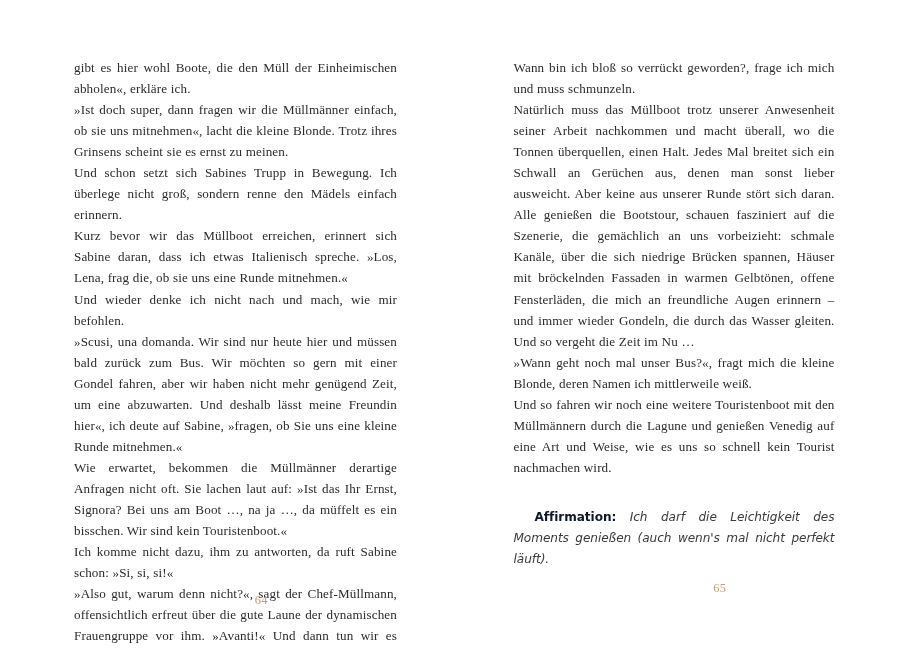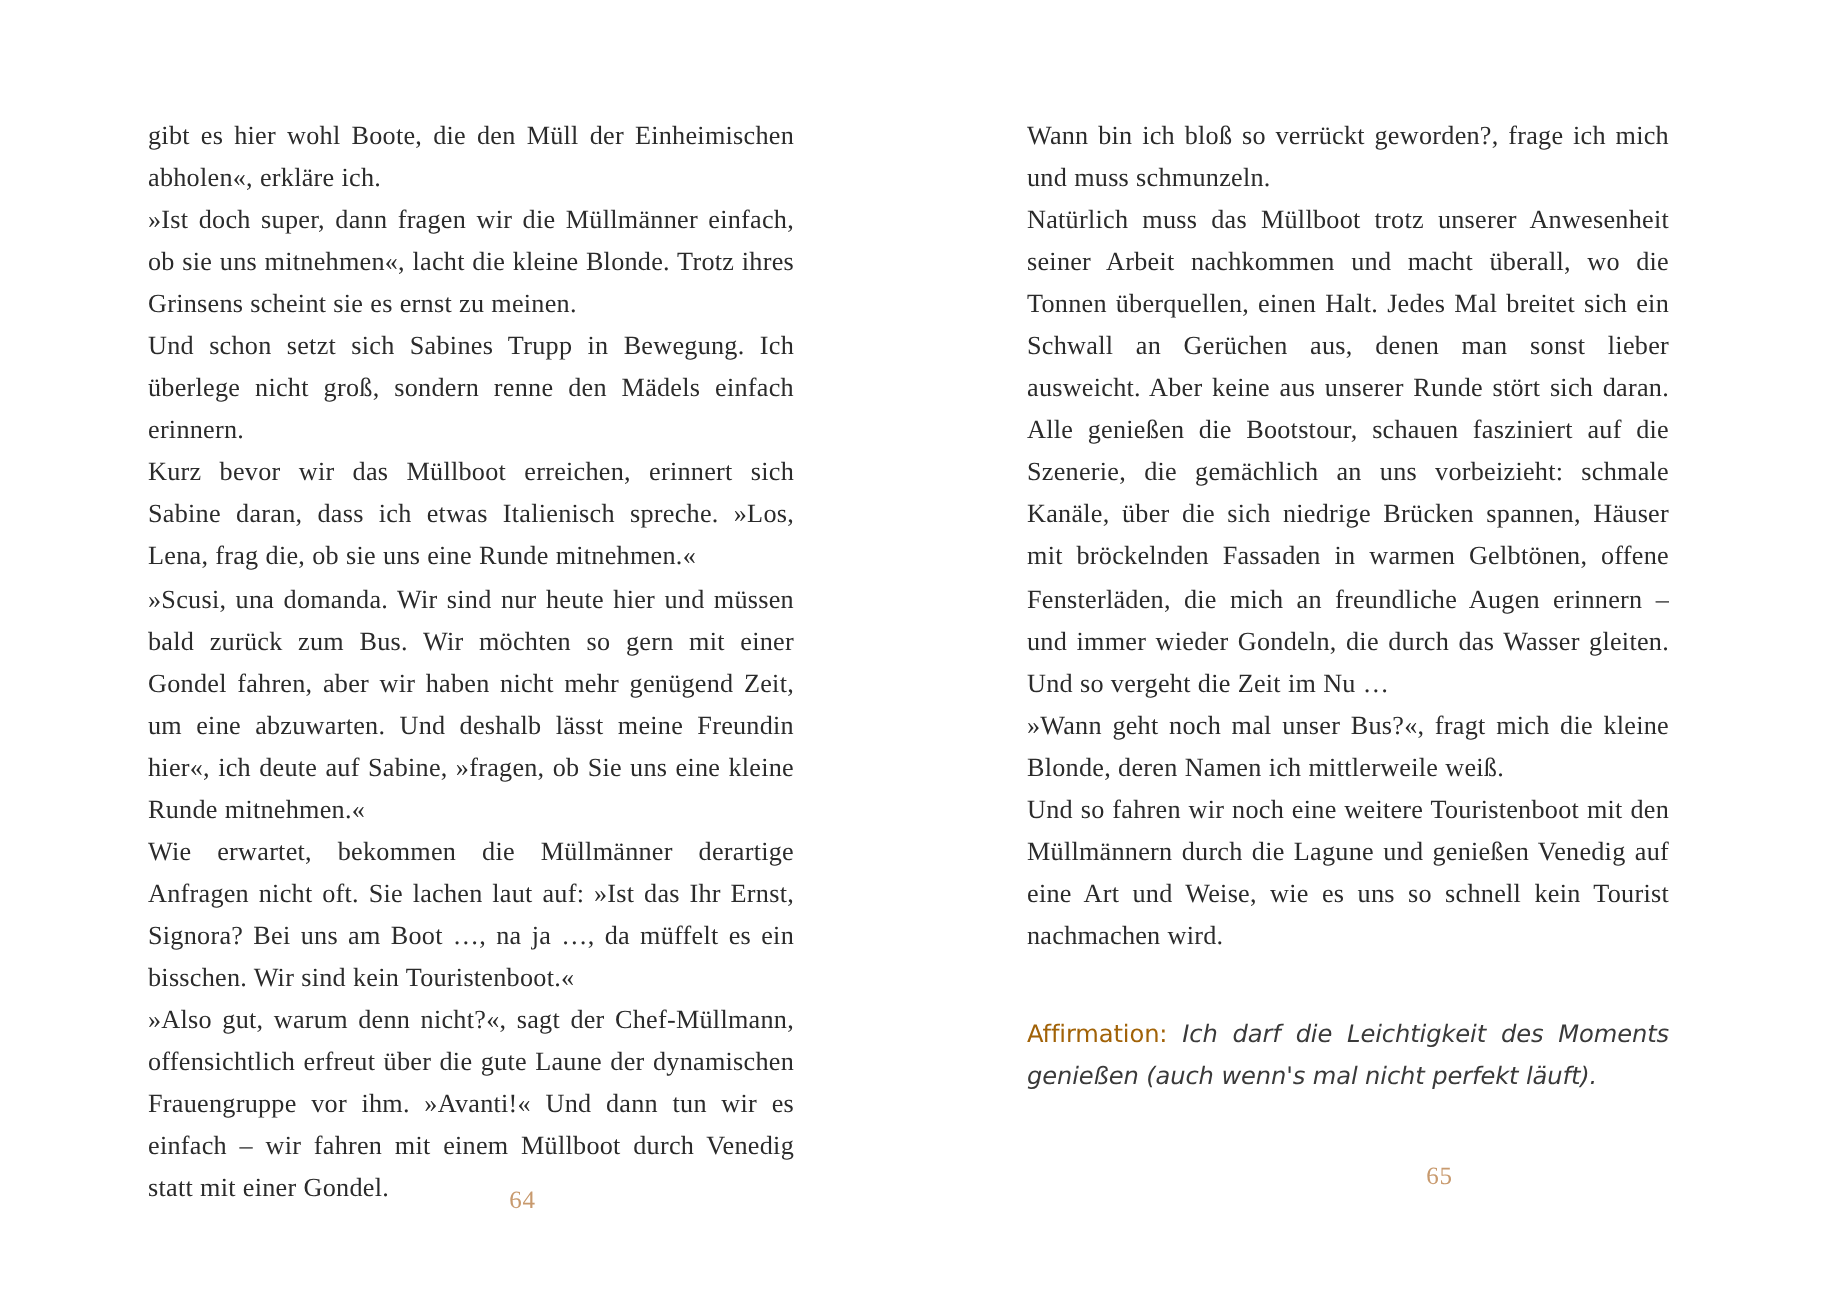--- a/index.html
+++ b/index.html
@@ -61,23 +61,24 @@
     margin-top: 29px;
     text-align: justify;
     font-family: "DejaVu Sans", "Liberation Sans", sans-serif;
     font-size: 12.1px;
     line-height: 21.0px;
     font-style: italic;
     color: #3a3a3a;
     letter-spacing: -0.005em;
   }
   .affirmation .label {
-    font-weight: normal;
+    font-weight: bold;
     font-style: normal;
-    color: #a16207;
+    color: #0f172a;
+    margin-left: 21px;
   }
 
   .folio {
     position: absolute;
     bottom: 0;
     width: 100%;
     text-align: center;
     font-family: "Liberation Serif", "DejaVu Serif", serif;
     font-size: 12.5px;
     color: #c89a6e;
@@ -91,22 +92,24 @@
 <body>
 
 <div class="spread">
 
   <div class="page page-left">
     <div class="text-block">
       <p class="para">gibt es hier wohl Boote, die den Müll der Einheimischen abholen«, erkläre ich.</p>
       <p class="para">»Ist doch super, dann fragen wir die Müllmänner einfach, ob sie uns mitnehmen«, lacht die kleine Blonde. Trotz ihres Grinsens scheint sie es ernst zu meinen.</p>
       <p class="para">Und schon setzt sich Sabines Trupp in Bewegung. Ich überlege nicht groß, sondern renne den Mädels einfach erinnern.</p>
       <p class="para">Kurz bevor wir das Müllboot erreichen, erinnert sich Sabine daran, dass ich etwas Italienisch spreche. »Los, Lena, frag die, ob sie uns eine Runde mitnehmen.«</p>
+      <p class="para">Und wieder denke ich nicht nach und mach, wie mir befohlen.</p>
       <p class="para">»Scusi, una domanda. Wir sind nur heute hier und müssen bald zurück zum Bus. Wir möchten so gern mit einer Gondel fahren, aber wir haben nicht mehr genügend Zeit, um eine abzuwarten. Und deshalb lässt meine Freundin hier«, ich deute auf Sabine, »fragen, ob Sie uns eine kleine Runde mitnehmen.«</p>
       <p class="para">Wie erwartet, bekommen die Müllmänner derartige Anfragen nicht oft. Sie lachen laut auf: »Ist das Ihr Ernst, Signora? Bei uns am Boot …, na ja …, da müffelt es ein bisschen. Wir sind kein Touristenboot.«</p>
+      <p class="para">Ich komme nicht dazu, ihm zu antworten, da ruft Sabine schon: »Si, si, si!«</p>
       <p class="para">»Also gut, warum denn nicht?«, sagt der Chef-Müllmann, offensichtlich erfreut über die gute Laune der dynamischen Frauengruppe vor ihm. »Avanti!« Und dann tun wir es einfach – wir fahren mit einem Müllboot durch Venedig statt mit einer Gondel.</p>
     </div>
     <div class="folio">64</div>
   </div>
 
   <div class="page page-right">
     <div class="text-block">
       <p class="para">Wann bin ich bloß so verrückt geworden?, frage ich mich und muss schmunzeln.</p>
       <p class="para">Natürlich muss das Müllboot trotz unserer Anwesenheit seiner Arbeit nachkommen und macht überall, wo die Tonnen überquellen, einen Halt. Jedes Mal breitet sich ein Schwall an Gerüchen aus, denen man sonst lieber ausweicht. Aber keine aus unserer Runde stört sich daran. Alle genießen die Bootstour, schauen fasziniert auf die Szenerie, die gemächlich an uns vorbeizieht: schmale Kanäle, über die sich niedrige Brücken spannen, Häuser mit bröckelnden Fassaden in warmen Gelbtönen, offene Fensterläden, die mich an freundliche Augen erinnern – und immer wieder Gondeln, die durch das Wasser gleiten. Und so vergeht die Zeit im Nu …</p>
       <p class="para">»Wann geht noch mal unser Bus?«, fragt mich die kleine Blonde, deren Namen ich mittlerweile weiß.</p>

